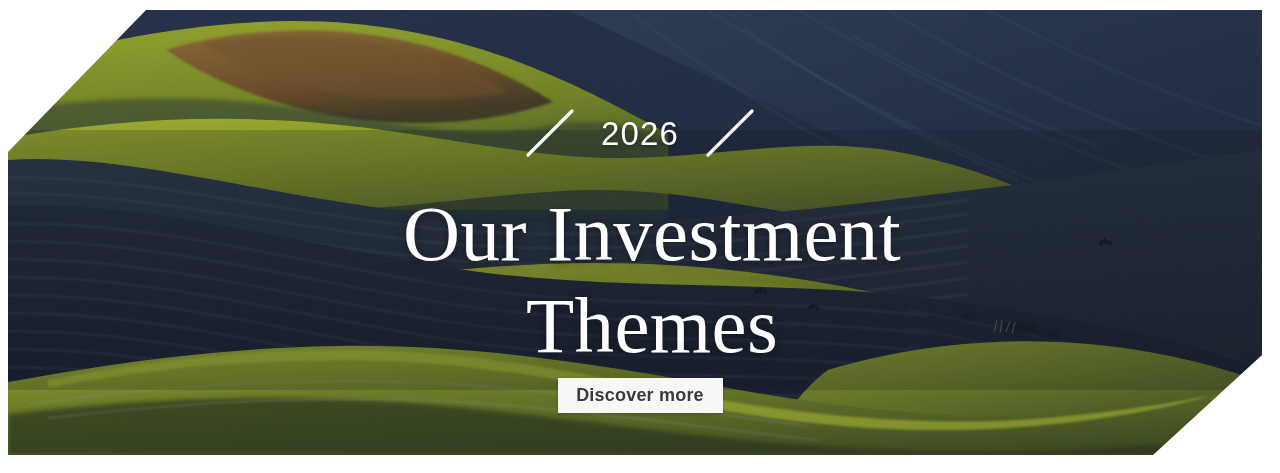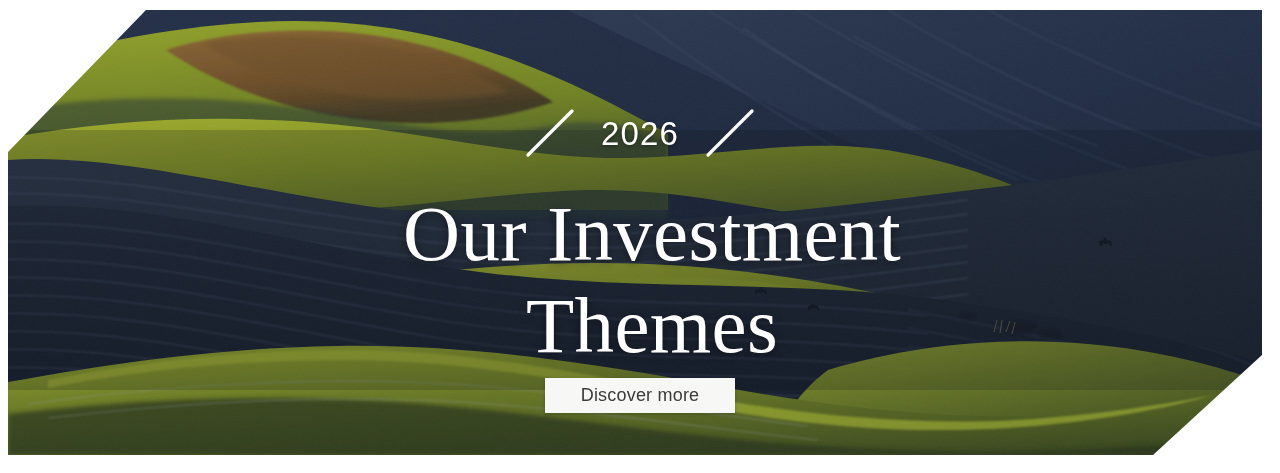--- a/index.html
+++ b/index.html
@@ -102,28 +102,28 @@
     top: 378px;
     width: 1280px;
     display: flex;
     justify-content: center;
     pointer-events: auto;
   }
   #discover-more-button {
     display: inline-flex;
     align-items: center;
     justify-content: center;
-    width: 190px;
+    width: 165px;
     height: 35px;
     background: #f7f7f5;
     border: none;
     color: #3b3b3b;
     font-family: "Liberation Sans", sans-serif;
     font-size: 18px;
-    font-weight: 400;
+    font-weight: 700;
     letter-spacing: 0.2px;
     cursor: pointer;
     box-shadow: 0 1px 3px rgba(0,0,0,0.22);
   }
 </style>
 </head>
 <body>
 
 <div id="hero-banner">
 

